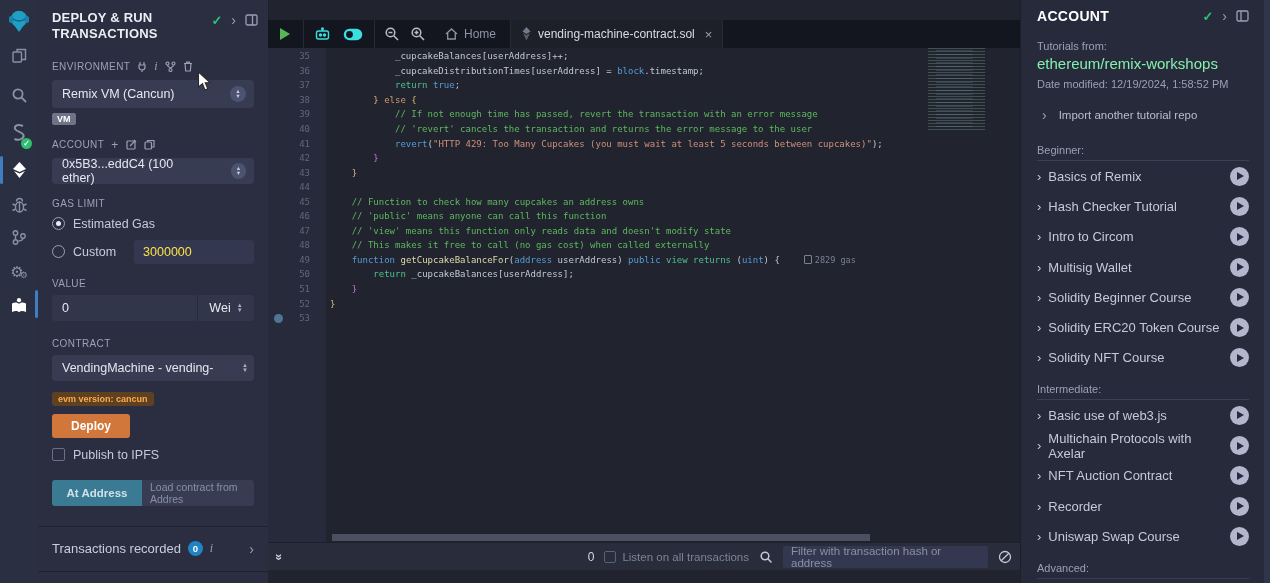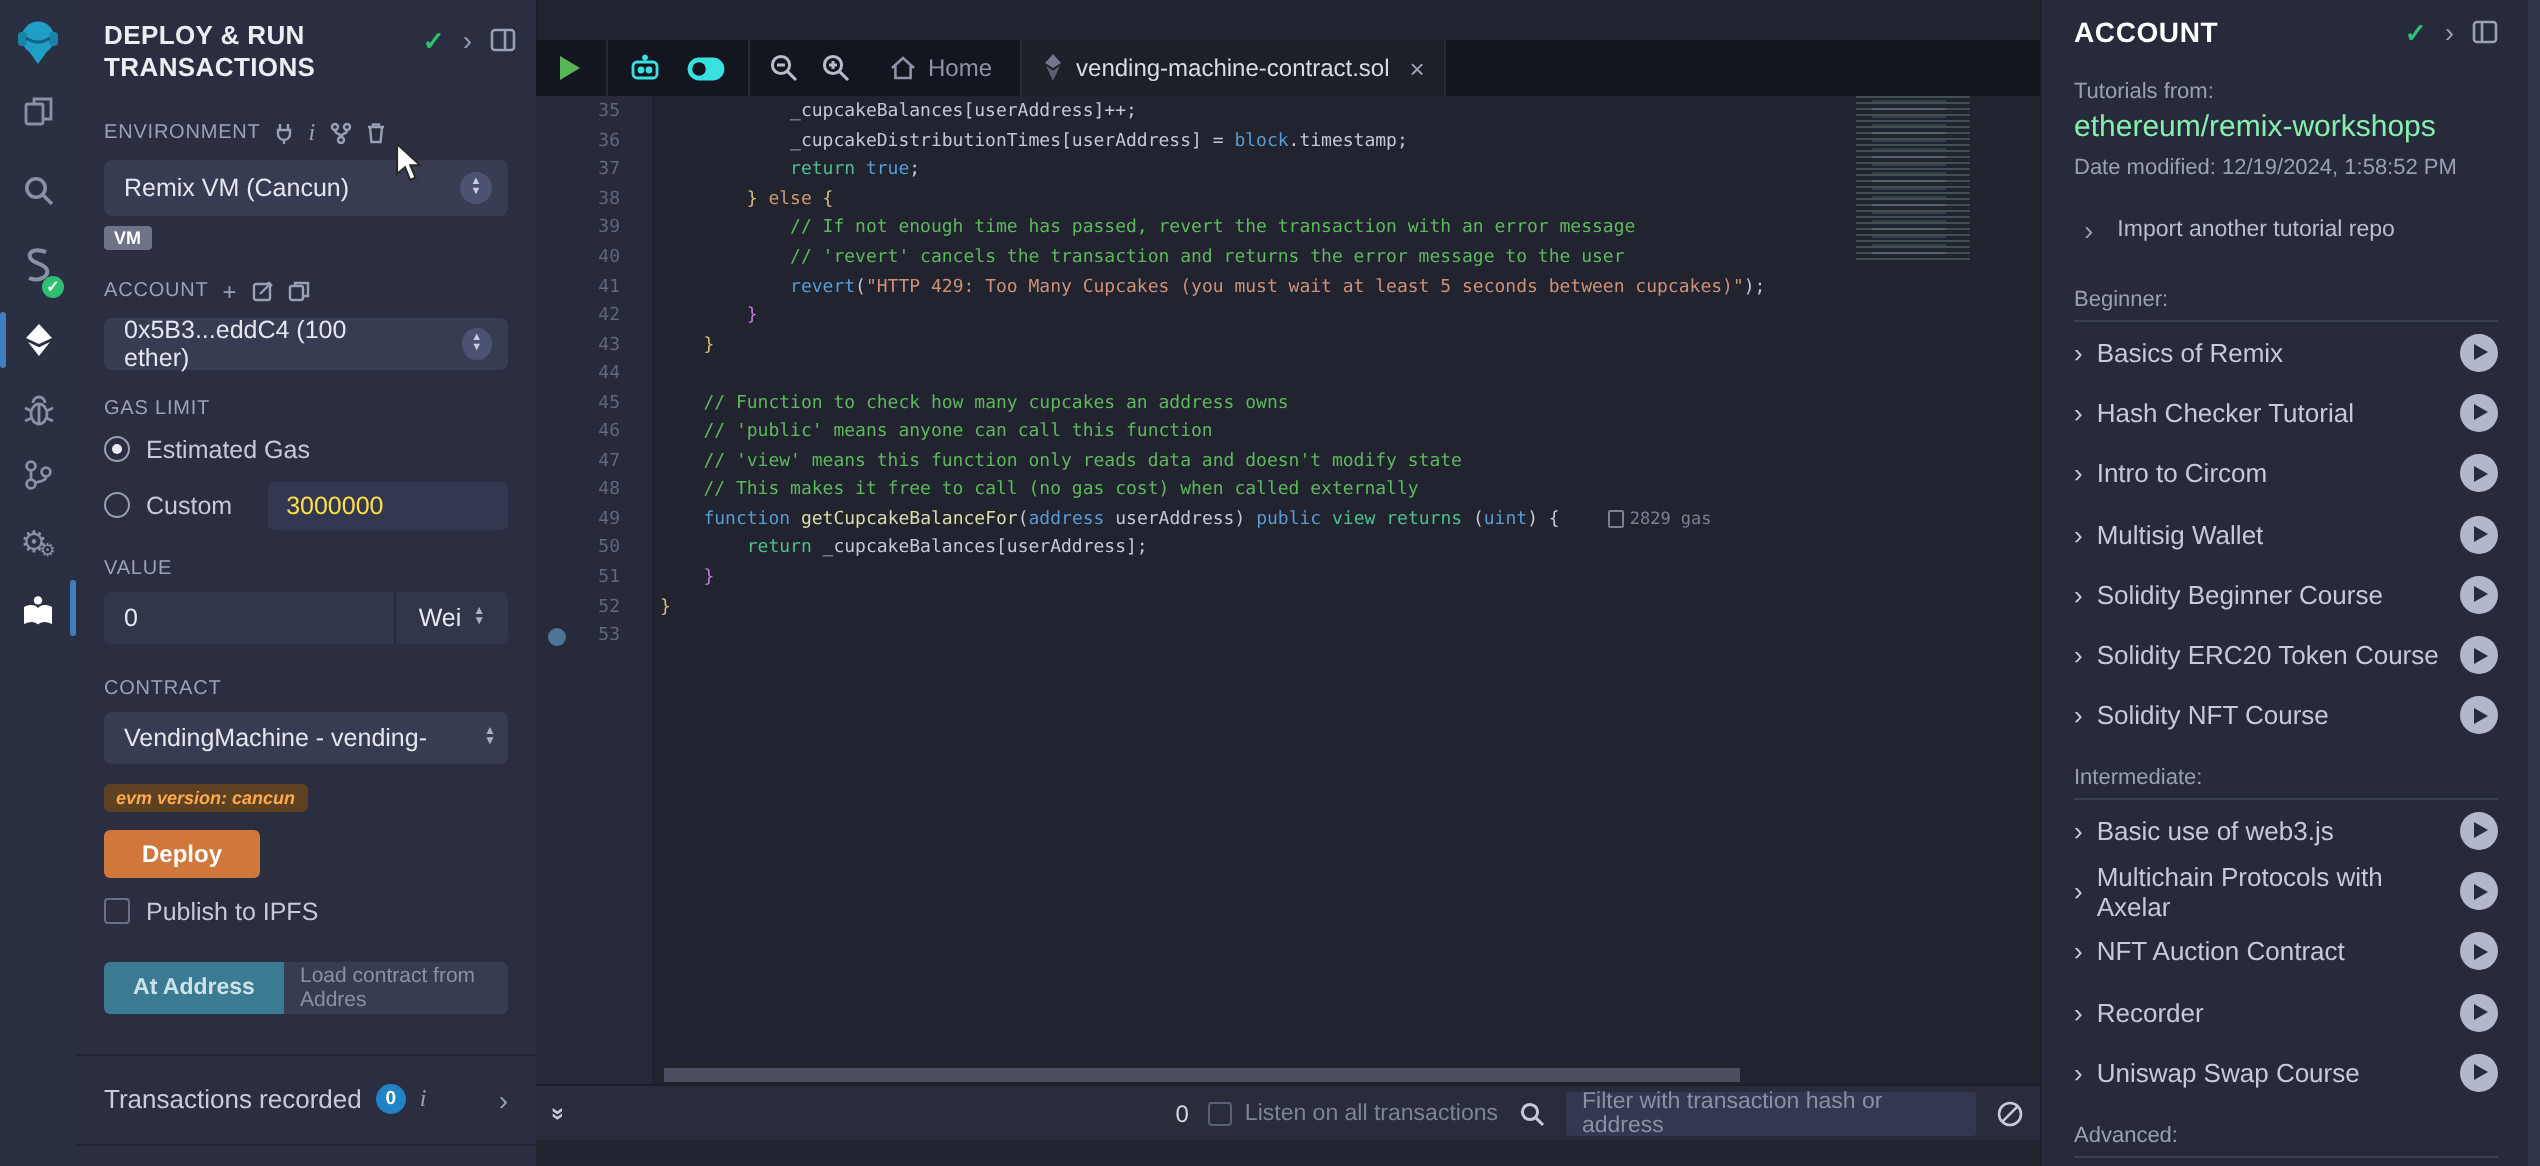--- a/index.html
+++ b/index.html
@@ -29,21 +29,21 @@
   .stepper-plain{display:flex;flex-direction:column;align-items:center;color:#aab0c4;font-size:6px;line-height:5px;}
   .badge-vm{display:inline-block;background:#6d7488;color:#fff;font-size:9px;font-weight:bold;
        padding:1px 5px;border-radius:2px;margin-top:5px;}
   .radio-row{display:flex;align-items:center;gap:8px;font-size:12.5px;color:#c6cad8;}
   .radio{width:13px;height:13px;border-radius:50%;border:1.5px solid #9aa0b4;box-sizing:border-box;position:relative;flex:none;}
   .radio.sel-r::after{content:"";position:absolute;left:2.5px;top:2.5px;width:5px;height:5px;border-radius:50%;background:#e9ecf2;}
   .inp{background:#333850;border-radius:3px;color:#fde047;font-size:12.5px;display:flex;align-items:center;padding:0 9px;}
   .value-box{height:26px;background:#31364a;border-radius:3px;display:flex;align-items:center;font-size:12.5px;color:#e8eaf1;}
   .value-num{flex:1;padding:0 10px;}
   .value-unit{width:56px;border-left:1px solid #262a3c;height:100%;display:flex;align-items:center;justify-content:center;gap:6px;}
-  .badge-evm{display:inline-block;background:#5d4121;color:#ffa94d;font-size:9px;font-weight:bold;padding:2px 6px;border-radius:3px;font-style:italic;}
+  .badge-evm{display:inline-block;background:#5d4121;color:#ffa94d;font-size:9px;font-weight:bold;padding:2px 6px;border-radius:3px;}
   .btn-deploy{width:78px;height:24px;background:#d1773b;border:none;border-radius:3px;color:#fff;font-size:12px;
        font-weight:bold;font-family:"Liberation Sans",sans-serif;}
   .cb{width:13px;height:13px;border:1.5px solid #6a7086;border-radius:2px;box-sizing:border-box;flex:none;}
   .ipfs-row{display:flex;align-items:center;gap:8px;font-size:12.5px;color:#c6cad8;margin-top:10px;}
   .ataddr-row{display:flex;margin-top:18px;}
   .btn-ataddr{width:90px;height:26px;background:#3a7a93;border:none;border-radius:3px 0 0 3px;color:#cfe2ea;
        font-size:11.5px;font-weight:bold;font-family:"Liberation Sans",sans-serif;}
   .ataddr-inp{flex:1;height:26px;box-sizing:border-box;background:#373c53;border-radius:0 3px 3px 0;
        color:#8a90a3;font-size:10.5px;display:flex;align-items:center;padding:0 8px;}
   .panel-row{border-top:1px solid #20232f;padding:14px 14px;display:flex;align-items:center;gap:7px;

